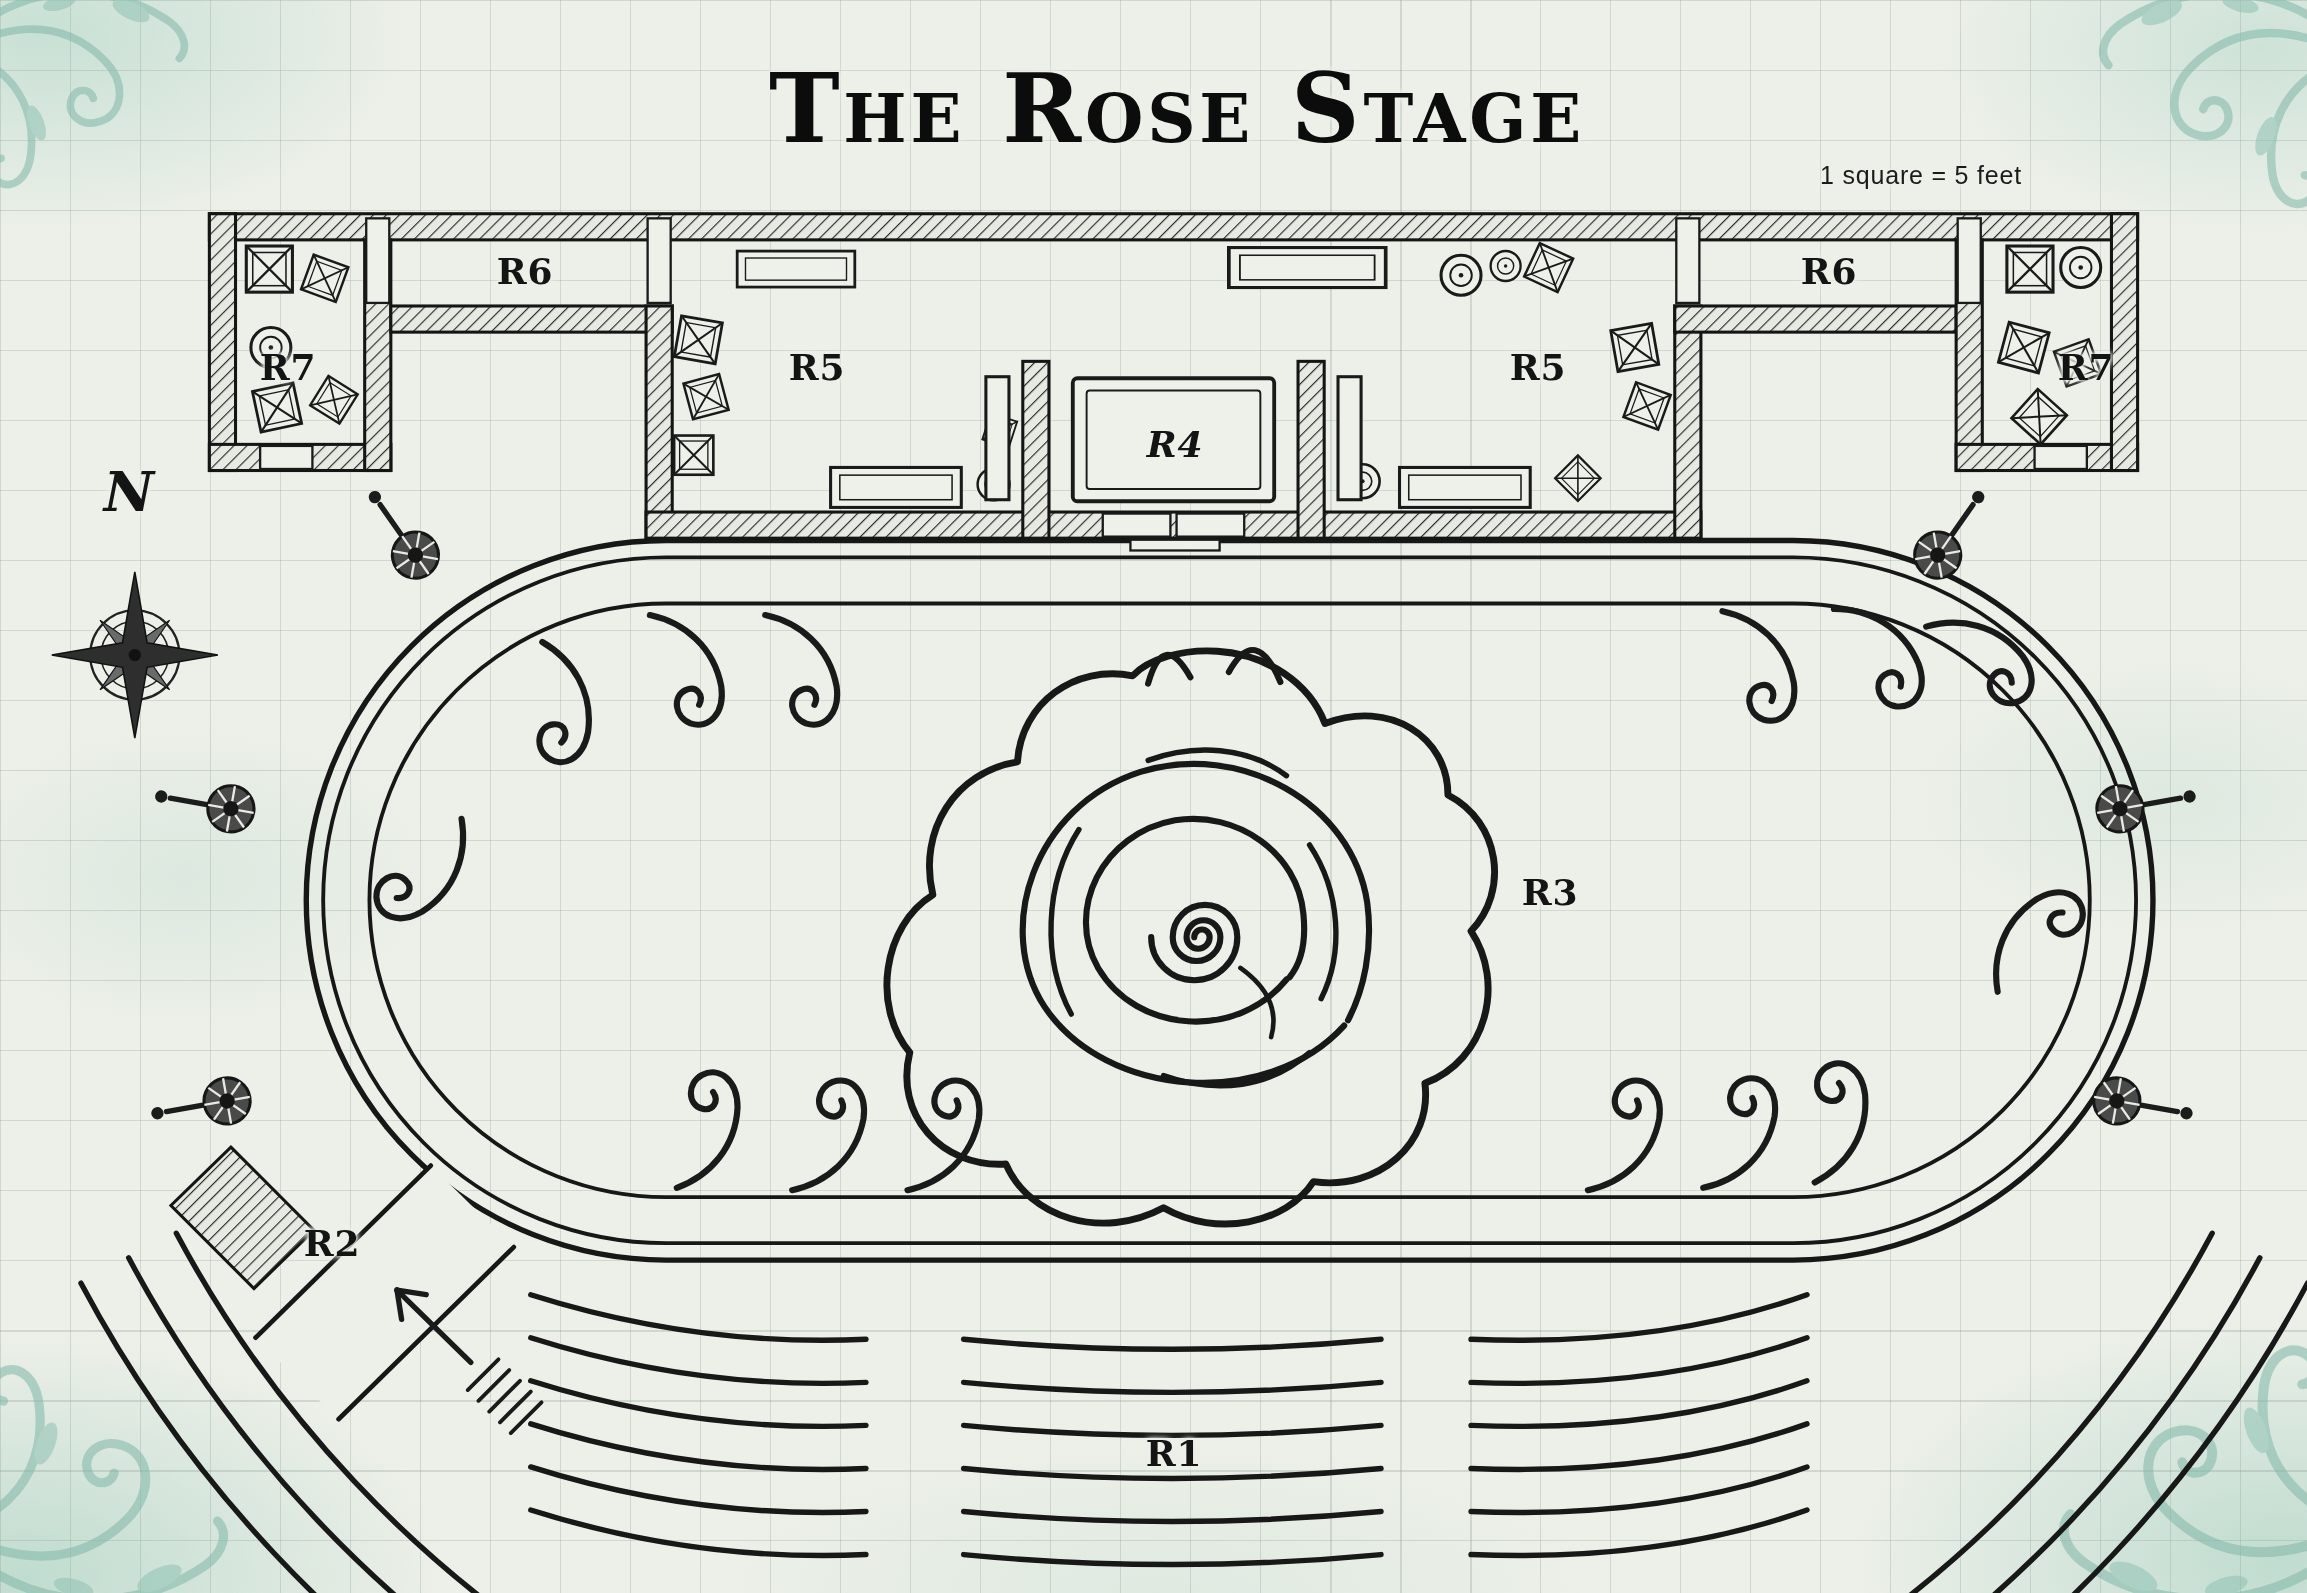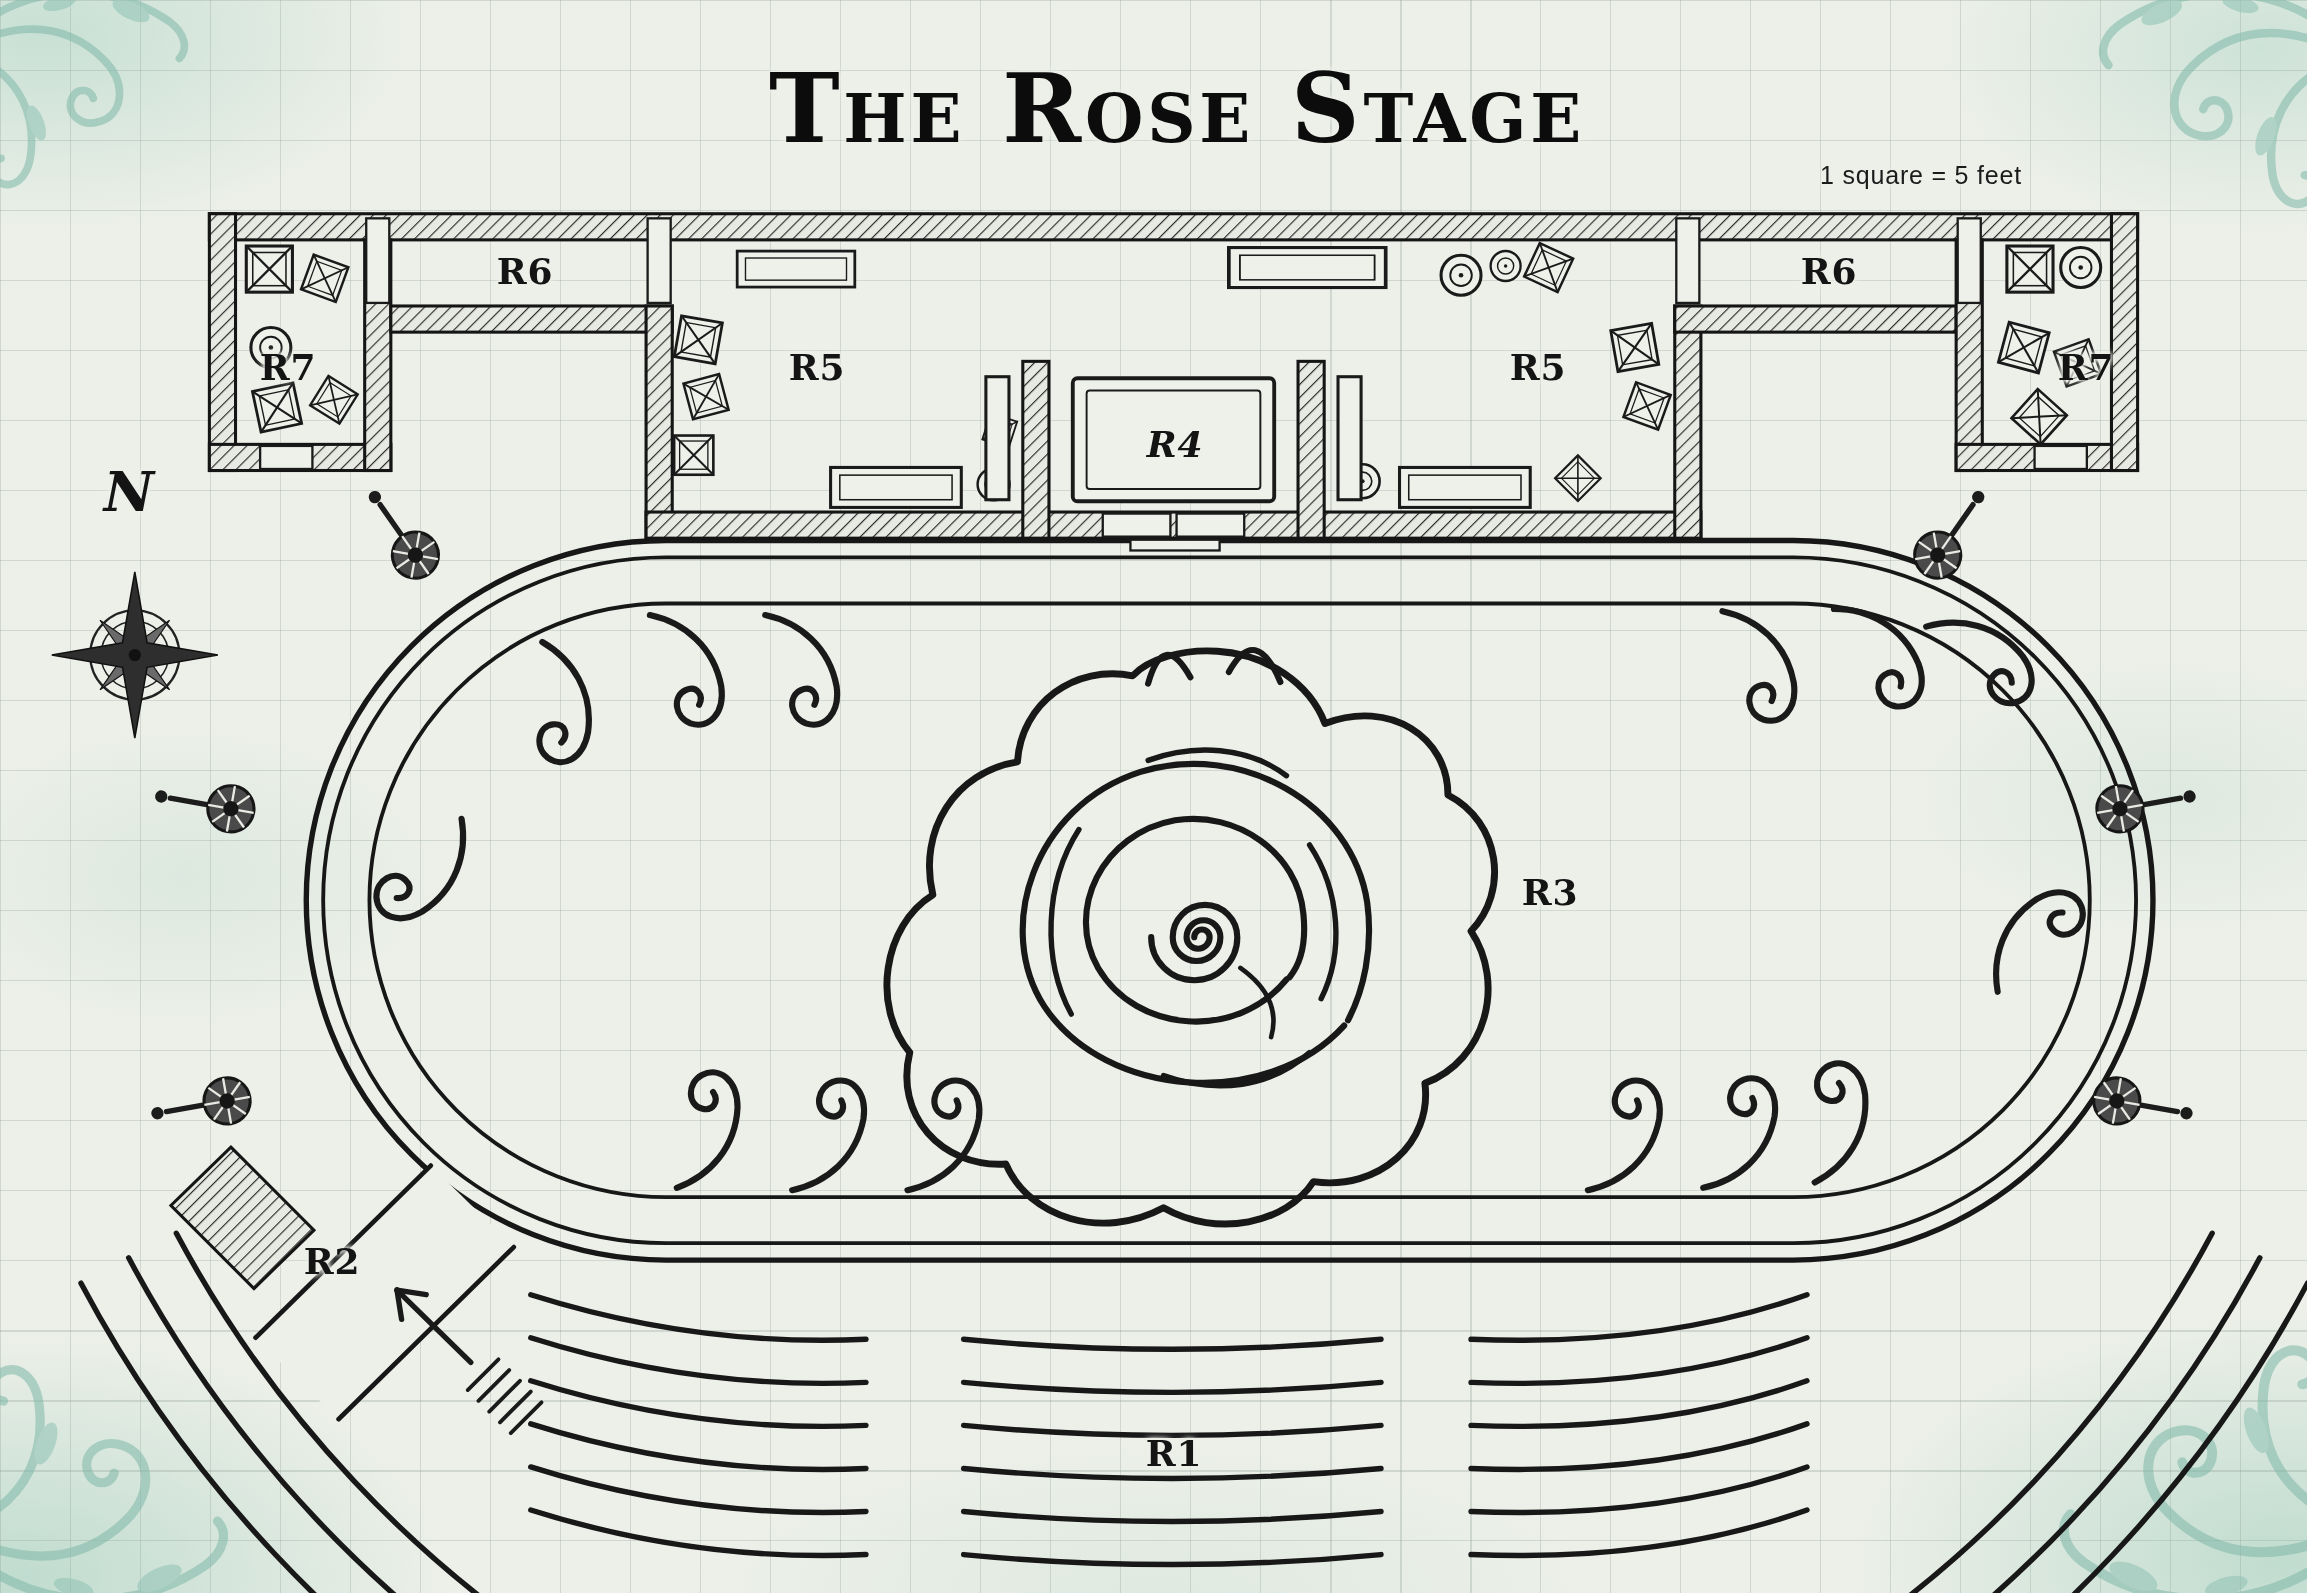--- a/index.html
+++ b/index.html
@@ -269,17 +269,17 @@
   <div class="label north" style="left:129px;top:491px;">N</div>
 
   <div class="label room" style="left:525px;top:271px;">R6</div>
   <div class="label room" style="left:1829px;top:271px;">R6</div>
   <div class="label room" style="left:288px;top:367px;">R7</div>
   <div class="label room" style="left:2086px;top:367px;">R7</div>
   <div class="label room" style="left:817px;top:367px;">R5</div>
   <div class="label room" style="left:1538px;top:367px;">R5</div>
   <div class="label room" style="left:1175px;top:444px;font-style:italic;">R4</div>
   <div class="label room" style="left:1550px;top:892px;">R3</div>
-  <div class="label room" style="left:332px;top:1243px;margin-top:18px;">R2</div>
+  <div class="label room" style="left:332px;top:1243px;">R2</div>
   <div class="label room" style="left:1174px;top:1453px;text-align:center;">R1</div>
 
 </div>
 
 
 </body></html>

